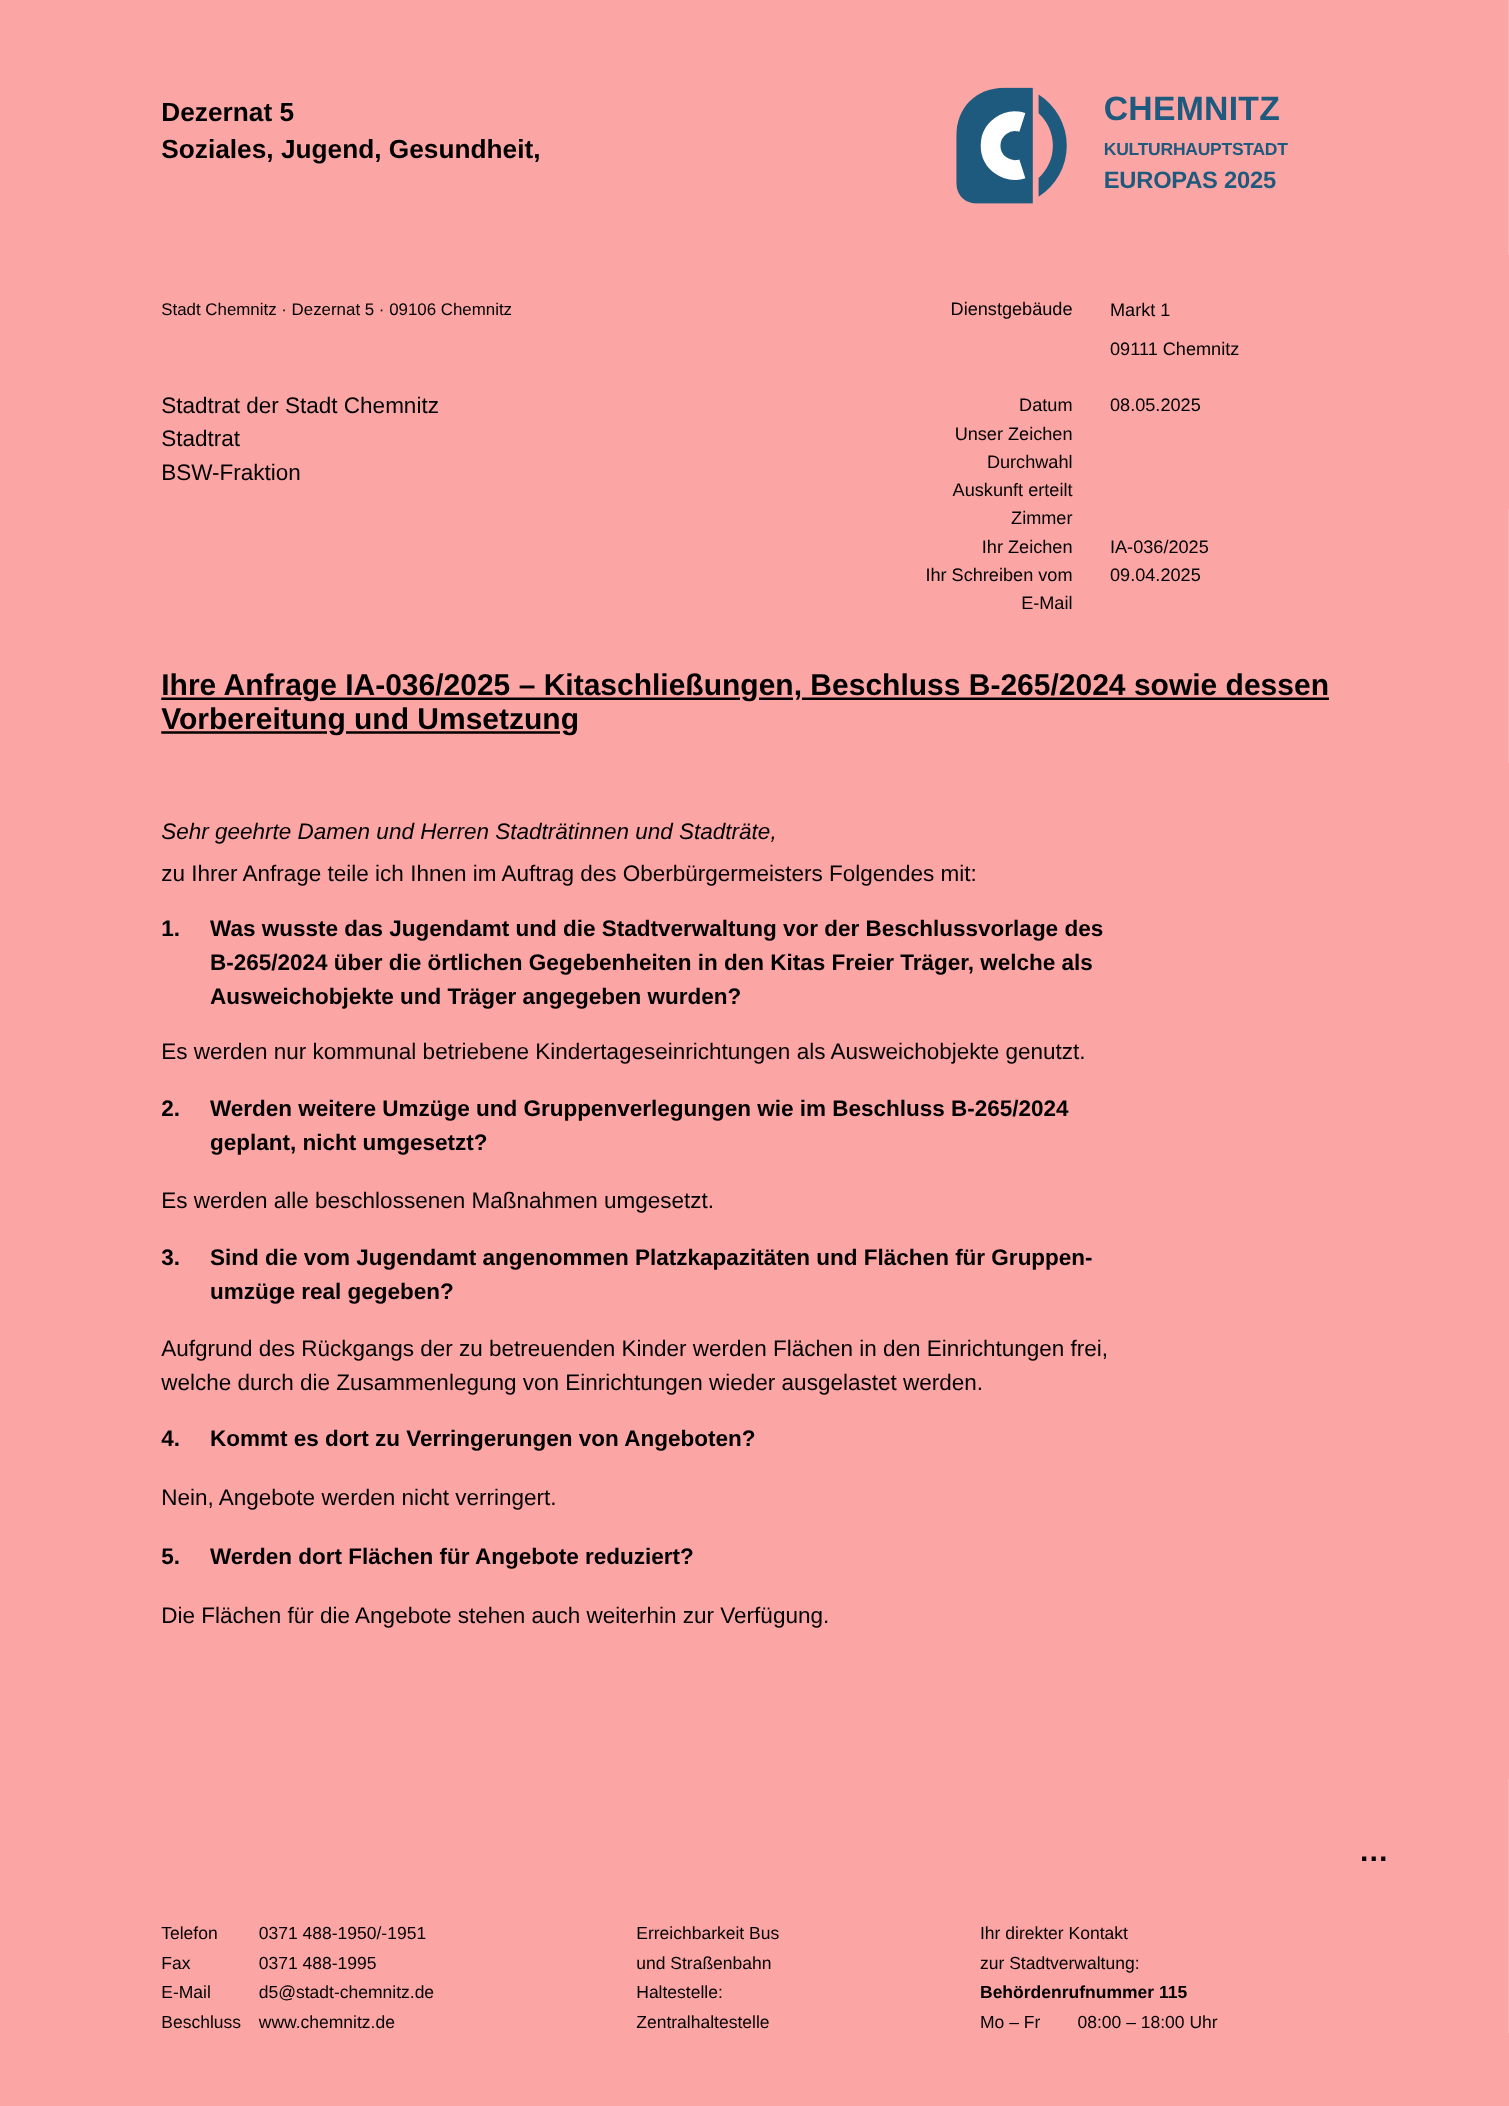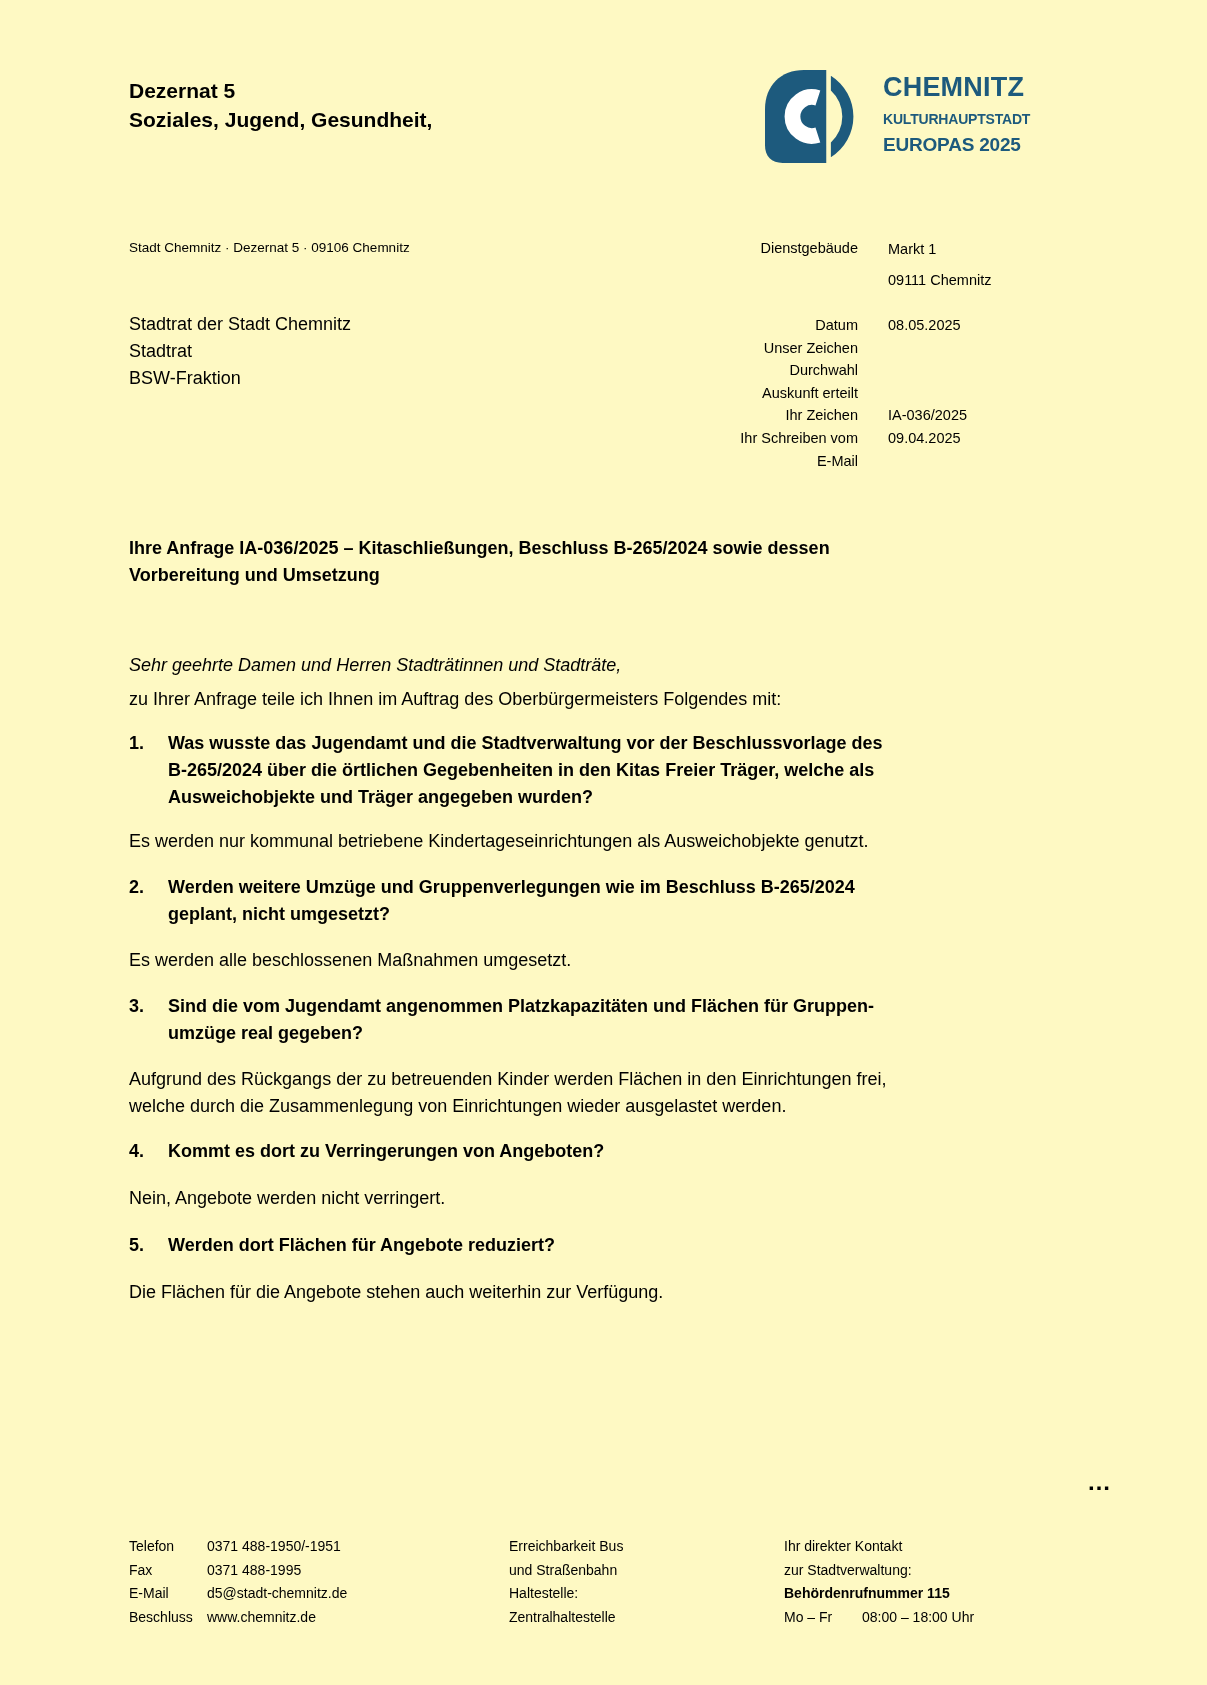--- a/index.html
+++ b/index.html
@@ -1,18 +1,18 @@
 <!DOCTYPE html>
 <html style="--brand: #1d5a7d;"><head>
 <meta charset="utf-8">
 <style>
   :root { --brand: #1d5a7d; }
   * { margin: 0; padding: 0; box-sizing: border-box; }
   body { background: #ffffff; font-family: "Liberation Sans", sans-serif; color: #000; }
-  .page { position: relative; width: 1207px; height: 1685px; background: #fef9c3; overflow: hidden; }
+  .page { position: relative; width: 1207px; height: 1685px; background: #fca5a5; overflow: hidden; }
   .abs { position: absolute; }
   .bold { font-weight: bold; }
   .pre { white-space: pre-line; }
 
   
   .dept { left: 129px; top: 76px; font-size: 21px; line-height: 29px; font-weight: bold; }
   .logo { left: 765px; top: 70px; display: flex; align-items: flex-start; }
   .logo-mark { display: block; }
   .logo-text { margin-left: 28px; margin-top: 2px; color: var(--brand); width: 160px; }
   .logo-title { font-size: 27px; line-height: 30px; font-weight: bold; letter-spacing: 0.2px; }
@@ -26,21 +26,21 @@
   .dienst { left: 558px; top: 240px; width: 547px; display: flex; font-size: 14.5px; }
   .dienst .lbl { width: 300px; text-align: right; }
   .dienst .val { margin-left: 30px; line-height: 31px; margin-top: -6px; }
   .dienst .val div { line-height: 31px; }
 
   .meta { left: 558px; top: 314px; width: 547px; font-size: 14.5px; }
   .meta-row { display: flex; height: 22.6px; line-height: 22.6px; }
   .meta-row .lbl { width: 300px; text-align: right; }
   .meta-row .val { margin-left: 30px; text-align: center; }
 
-  .subject { left: 129px; top: 535px; width: 976px; font-size: 18px; line-height: 27px; font-weight: bold; }
+  .subject { left: 129px; top: 535px; width: 976px; font-size: 24px; line-height: 27px; font-weight: bold; text-decoration: underline; }
   .salutation { left: 129px; top: 652px; width: 976px; font-size: 18px; line-height: 27px; font-style: italic; }
   .intro { left: 129px; top: 686px; width: 976px; font-size: 18px; line-height: 27px; }
 
   .q { left: 129px; width: 976px; font-size: 18px; line-height: 27px; font-weight: bold; }
   .q .num { position: absolute; left: 0; top: 0; }
   .q .qtext { margin-left: 39px; }
   .a { left: 129px; width: 980px; font-size: 18px; line-height: 27px; }
 
   .q1 { top: 730px; } .a1 { top: 828px; }
   .q2 { top: 874px; } .a2 { top: 947px; }
@@ -109,20 +109,24 @@
     </div>
     <div class="meta-row">
       <div class="lbl">Durchwahl</div>
       <div class="val"></div>
     </div>
     <div class="meta-row">
       <div class="lbl">Auskunft erteilt</div>
       <div class="val"></div>
     </div>
     <div class="meta-row">
+      <div class="lbl">Zimmer</div>
+      <div class="val"></div>
+    </div>
+    <div class="meta-row">
       <div class="lbl">Ihr Zeichen</div>
       <div class="val">IA-036/2025</div>
     </div>
     <div class="meta-row">
       <div class="lbl">Ihr Schreiben vom</div>
       <div class="val">09.04.2025</div>
     </div>
     <div class="meta-row">
       <div class="lbl">E-Mail</div>
       <div class="val"></div>

